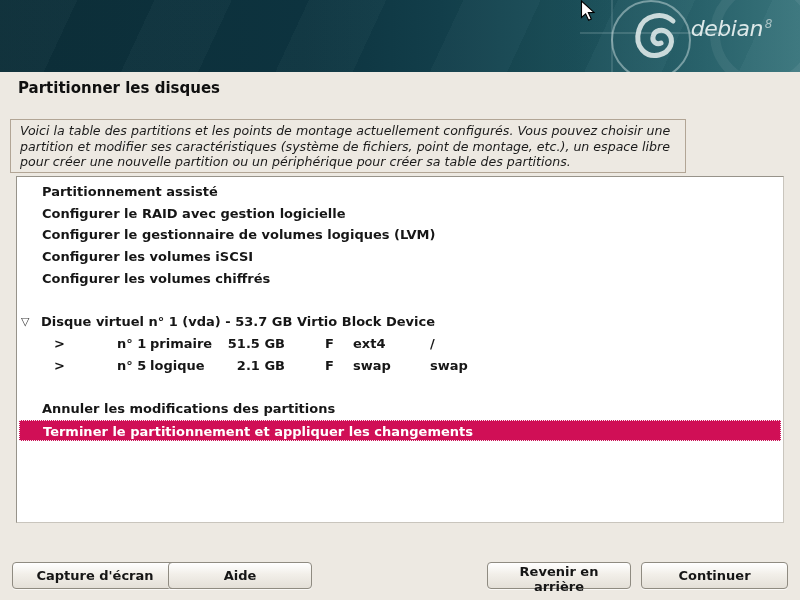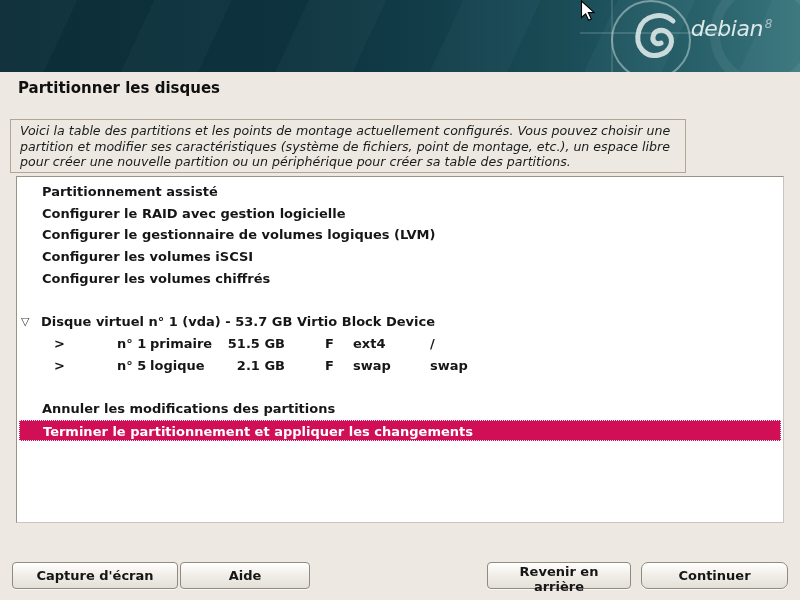--- a/index.html
+++ b/index.html
@@ -69,23 +69,23 @@
   }
   
   .btn{
     position:absolute;top:562px;height:27px;box-sizing:border-box;
     background:linear-gradient(#ffffff,#f2efe9 45%,#e4e0d8);
     border:1px solid #8f8b81;border-radius:4px;
     font-family:inherit;font-size:13px;font-weight:bold;color:#161616;
     box-shadow:0 1px 0 rgba(255,255,255,0.7);
   }
   .btn-screenshot{left:12px;width:166px;}
-  .btn-help{left:180px;width:130px;text-align:center;}
+  .btn-help{left:168px;width:144px;text-align:center;}
   .btn-back{left:487px;width:144px;}
-  .btn-continue{left:641px;width:147px;border-radius:7px;}
+  .btn-continue{left:641px;width:147px;}
 </style>
 </head>
 <body>
 
 <div class="banner">
   <svg width="220" height="72" viewBox="0 0 220 72">
     <line x1="0" y1="33" x2="150" y2="33" stroke="rgba(215,232,232,0.35)" stroke-width="1"></line>
     <line x1="32" y1="0" x2="32" y2="72" stroke="rgba(215,232,232,0.30)" stroke-width="1"></line>
     <circle cx="71" cy="40" r="39" fill="none" stroke="rgba(220,235,235,0.45)" stroke-width="2"></circle>
     <circle cx="185" cy="34" r="50" fill="none" stroke="rgba(220,235,235,0.08)" stroke-width="10"></circle>

